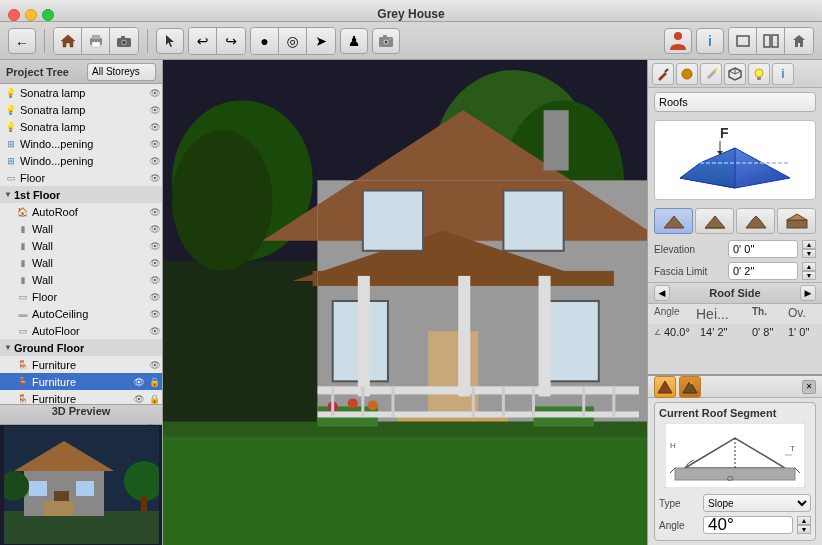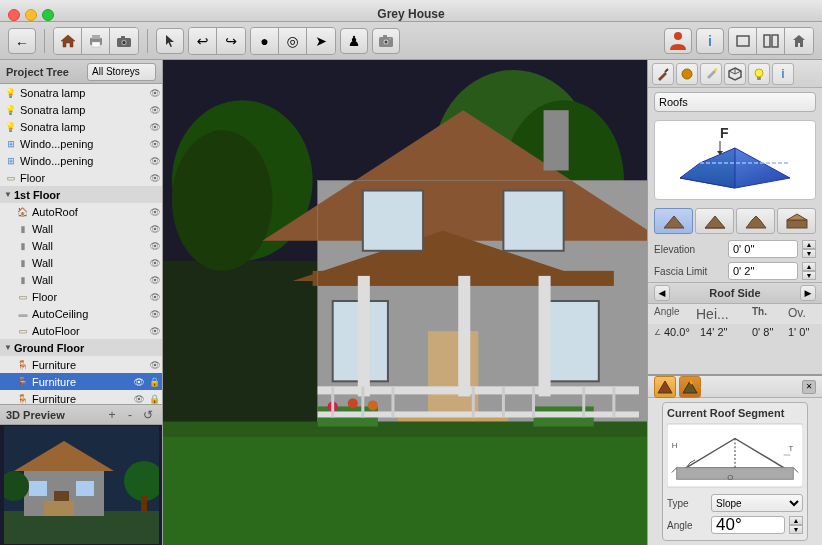--- a/index.html
+++ b/index.html
@@ -199,20 +199,21 @@
       border-top: 1px solid #a0a0a0;
     }
     .preview-header {
       height: 20px;
       background: linear-gradient(to bottom, #d0d0d0, #c0c0c0);
       border-bottom: 1px solid #a0a0a0;
       display: flex;
       align-items: center;
       padding: 0 6px;
       gap: 4px;
+      flex-direction: column;
     }
     .preview-header-title {
       font-size: 11px;
       font-weight: bold;
       color: #333;
     }
     .preview-controls {
       display: flex;
       margin-left: auto;
       gap: 2px;
@@ -464,21 +465,21 @@
       background: #c0c0c0;
       border: 1px solid #a0a0a0;
       border-radius: 2px;
       cursor: pointer;
       display: flex;
       align-items: center;
       justify-content: center;
       font-size: 9px;
     }
     .roof-segment-section {
-      padding: 4px 14px;
+      padding: 4px 6px;
     }
     .roof-diagram {
       display: flex;
       justify-content: center;
       margin: 4px 0;
     }
 
     
     .tree-list::-webkit-scrollbar { width: 10px; }
     .tree-list::-webkit-scrollbar-track { background: #d0d0d0; }

